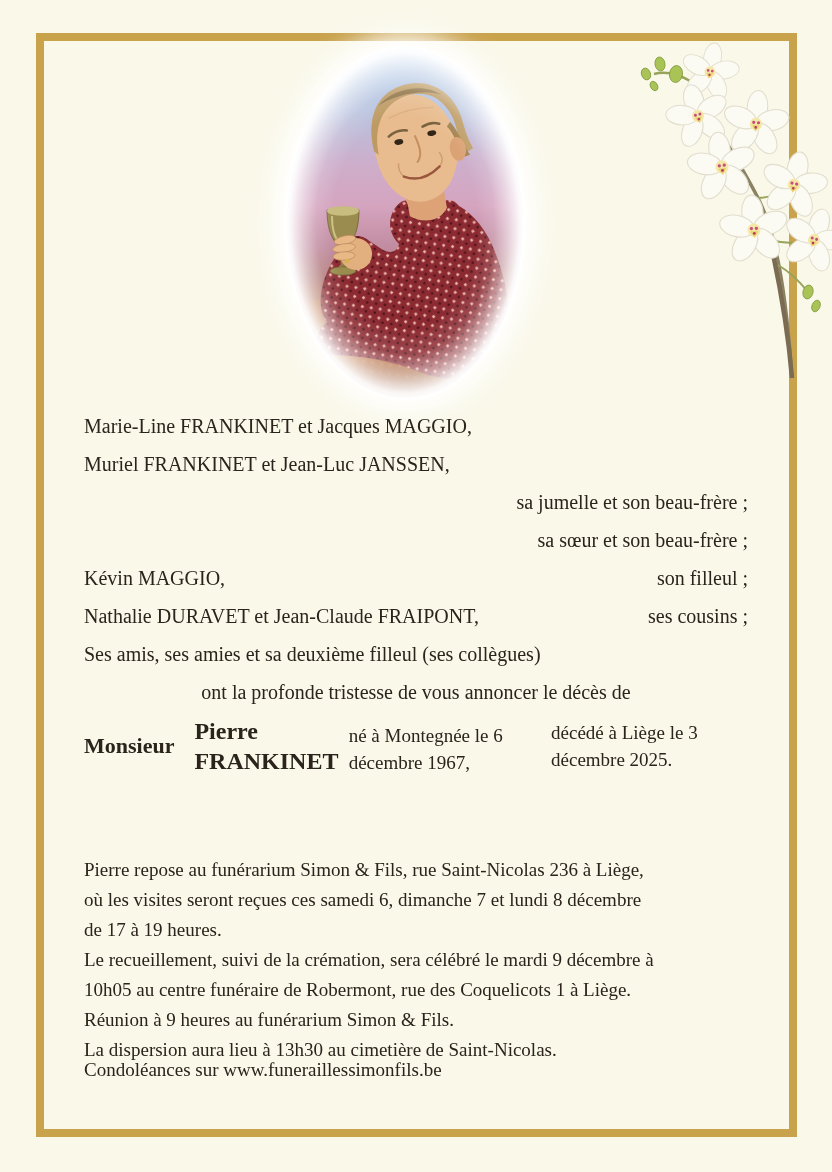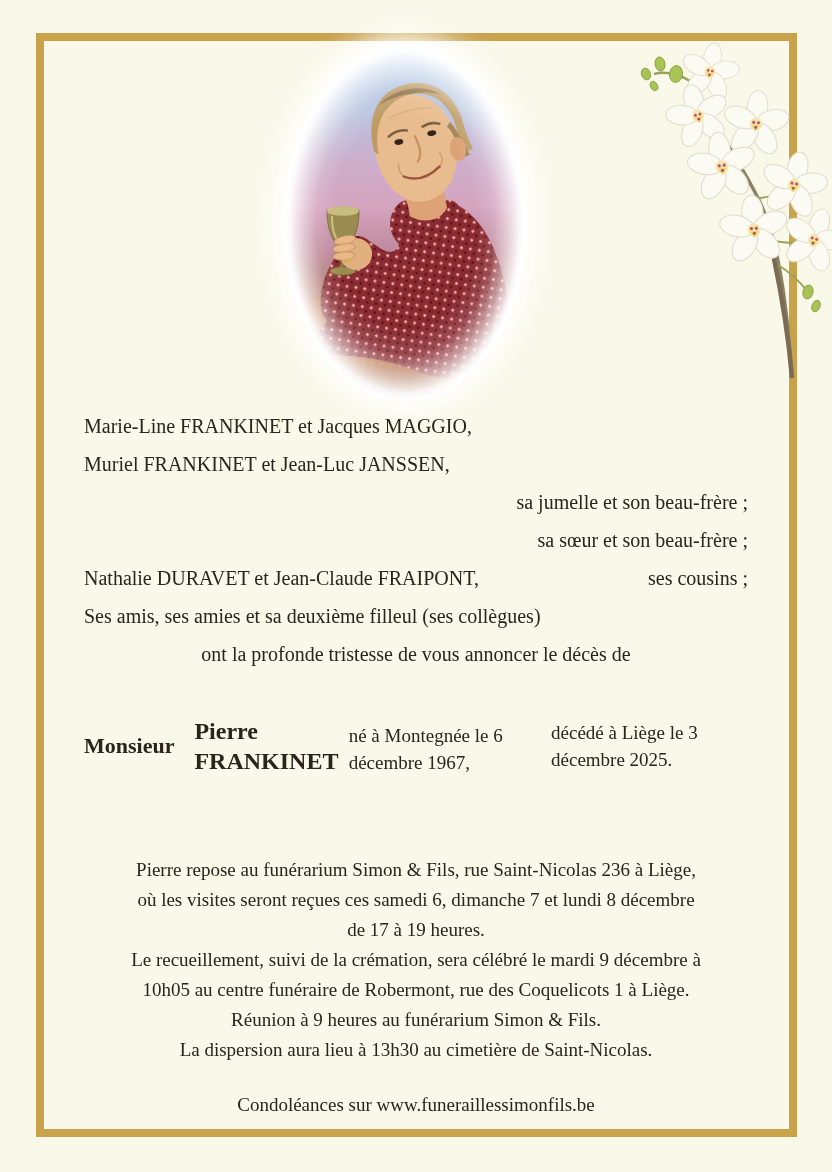--- a/index.html
+++ b/index.html
@@ -43,24 +43,24 @@
     height:38px; line-height:38px; white-space:nowrap;
   }
   .fam-center { height:38px; line-height:38px; text-align:center; white-space:nowrap; }
 
   .deceased { top:716px; display:flex; flex-direction:row; align-items:center; }
   .d-title { font-size:22px; font-weight:bold; line-height:30px; }
   .d-name  { font-size:24px; font-weight:bold; line-height:30px;margin-left:20px; }
   .d-birth { font-size:19px; line-height:27px; margin-top:5px; }
   .d-death { font-size:19px; line-height:27px; }
 
-  .ceremony { top:855px; display:flex; flex-direction:column; align-items:center; font-size:19px; }
+  .ceremony { top:855px; display:flex; flex-direction:column; align-items:flex-start; font-size:19px; }
   .ceremony div { line-height:30px; white-space:nowrap; }
 
-  .condolences { top:1091px; text-align:center; font-size:19px; line-height:28px; white-space:nowrap; }
+  .condolences { top:1056px; font-size:19px; line-height:28px; white-space:nowrap; }
 </style>
 </head>
 <body>
 
 <div class="card">
 
   <div class="frame"></div>
 
   <div class="photo-wrap">
     <div class="photo-oval">
@@ -177,20 +177,24 @@
     </div>
     <div class="fam-row">
       <span></span>
       <span>sa jumelle et son beau-frère ;</span>
     </div>
     <div class="fam-row">
       <span></span>
       <span>sa sœur et son beau-frère ;</span>
     </div>
     <div class="fam-row">
+      <span>Kévin MAGGIO,</span>
+      <span>son filleul ;</span>
+    </div>
+    <div class="fam-row">
       <span>Nathalie DURAVET et Jean-Claude FRAIPONT,</span>
       <span>ses cousins ;</span>
     </div>
     <div class="fam-row">
       <span>Ses amis, ses amies et sa deuxième filleul (ses collègues)</span>
       <span></span>
     </div>
     <div class="fam-center">ont la profonde tristesse de vous annoncer le décès de</div>
   </div>
 

